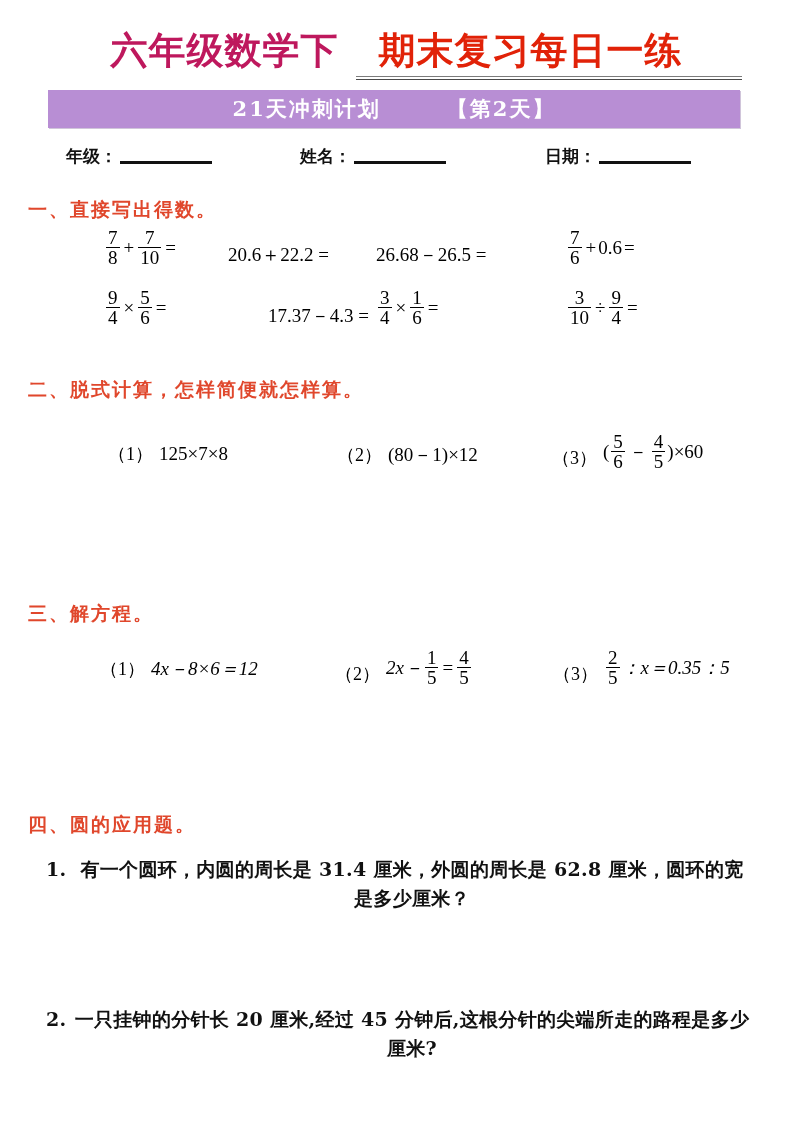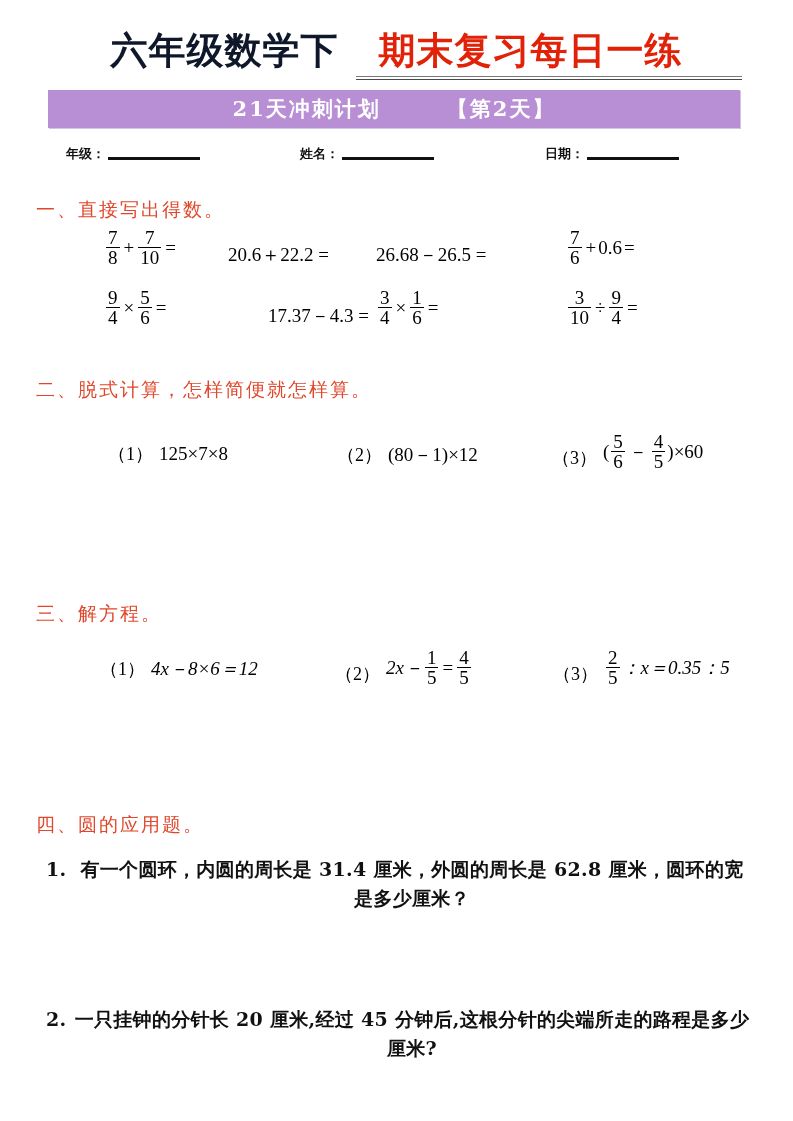--- a/index.html
+++ b/index.html
@@ -24,21 +24,21 @@
     width: 793px;
     text-align: center;
     white-space: nowrap;
   }
   .title-black, .title-red {
     font-family: "DejaVu Serif", "Liberation Serif", serif;
     font-size: 37px;
     font-weight: bold;
     letter-spacing: 1px;
   }
-  .title-black { color: #0f172a; font-family: Liberation Serif, serif; }
+  .title-black { color: #be185d; font-family: Liberation Serif, serif; }
   .title-red { color: #e12208; margin-left: 40px; }
 
   .title-underline {
     position: absolute;
     top: 76px;
     left: 356px;
     width: 386px;
     height: 4px;
     border-top: 1px solid #7b7b7b;
     border-bottom: 1px solid #4a4a4a;
@@ -77,43 +77,43 @@
     position: absolute;
     top: 145px;
     left: 0;
     width: 793px;
     height: 28px;
   }
   .info-item {
     position: absolute;
     white-space: nowrap;
     font-family: "DejaVu Serif", "Liberation Serif", serif;
-    font-size: 13px;
+    font-size: 17px;
     font-weight: bold;
     color: #111;
   }
   .info-item .blank {
     display: inline-block;
     width: 92px;
     border-bottom: 3px solid #111;
     margin-left: 3px;
     vertical-align: -2px;
   }
   .info-grade { left: 66px; }
   .info-name  { left: 300px; }
   .info-date  { left: 545px; }
 
   
   .sec-head {
     position: absolute;
-    left: 36px;
+    left: 28px;
     color: #e0472c;
     font-family: "DejaVu Serif", "Liberation Serif", serif;
     font-size: 19px;
-    font-weight: normal;
+    font-weight: bold;
     letter-spacing: 2px;
     white-space: nowrap;
   }
   .sec1-head { top: 197px; }
   .sec2-head { top: 377px; }
   .sec3-head { top: 601px; }
   .sec4-head { top: 812px; }
 
   
   .expr {

